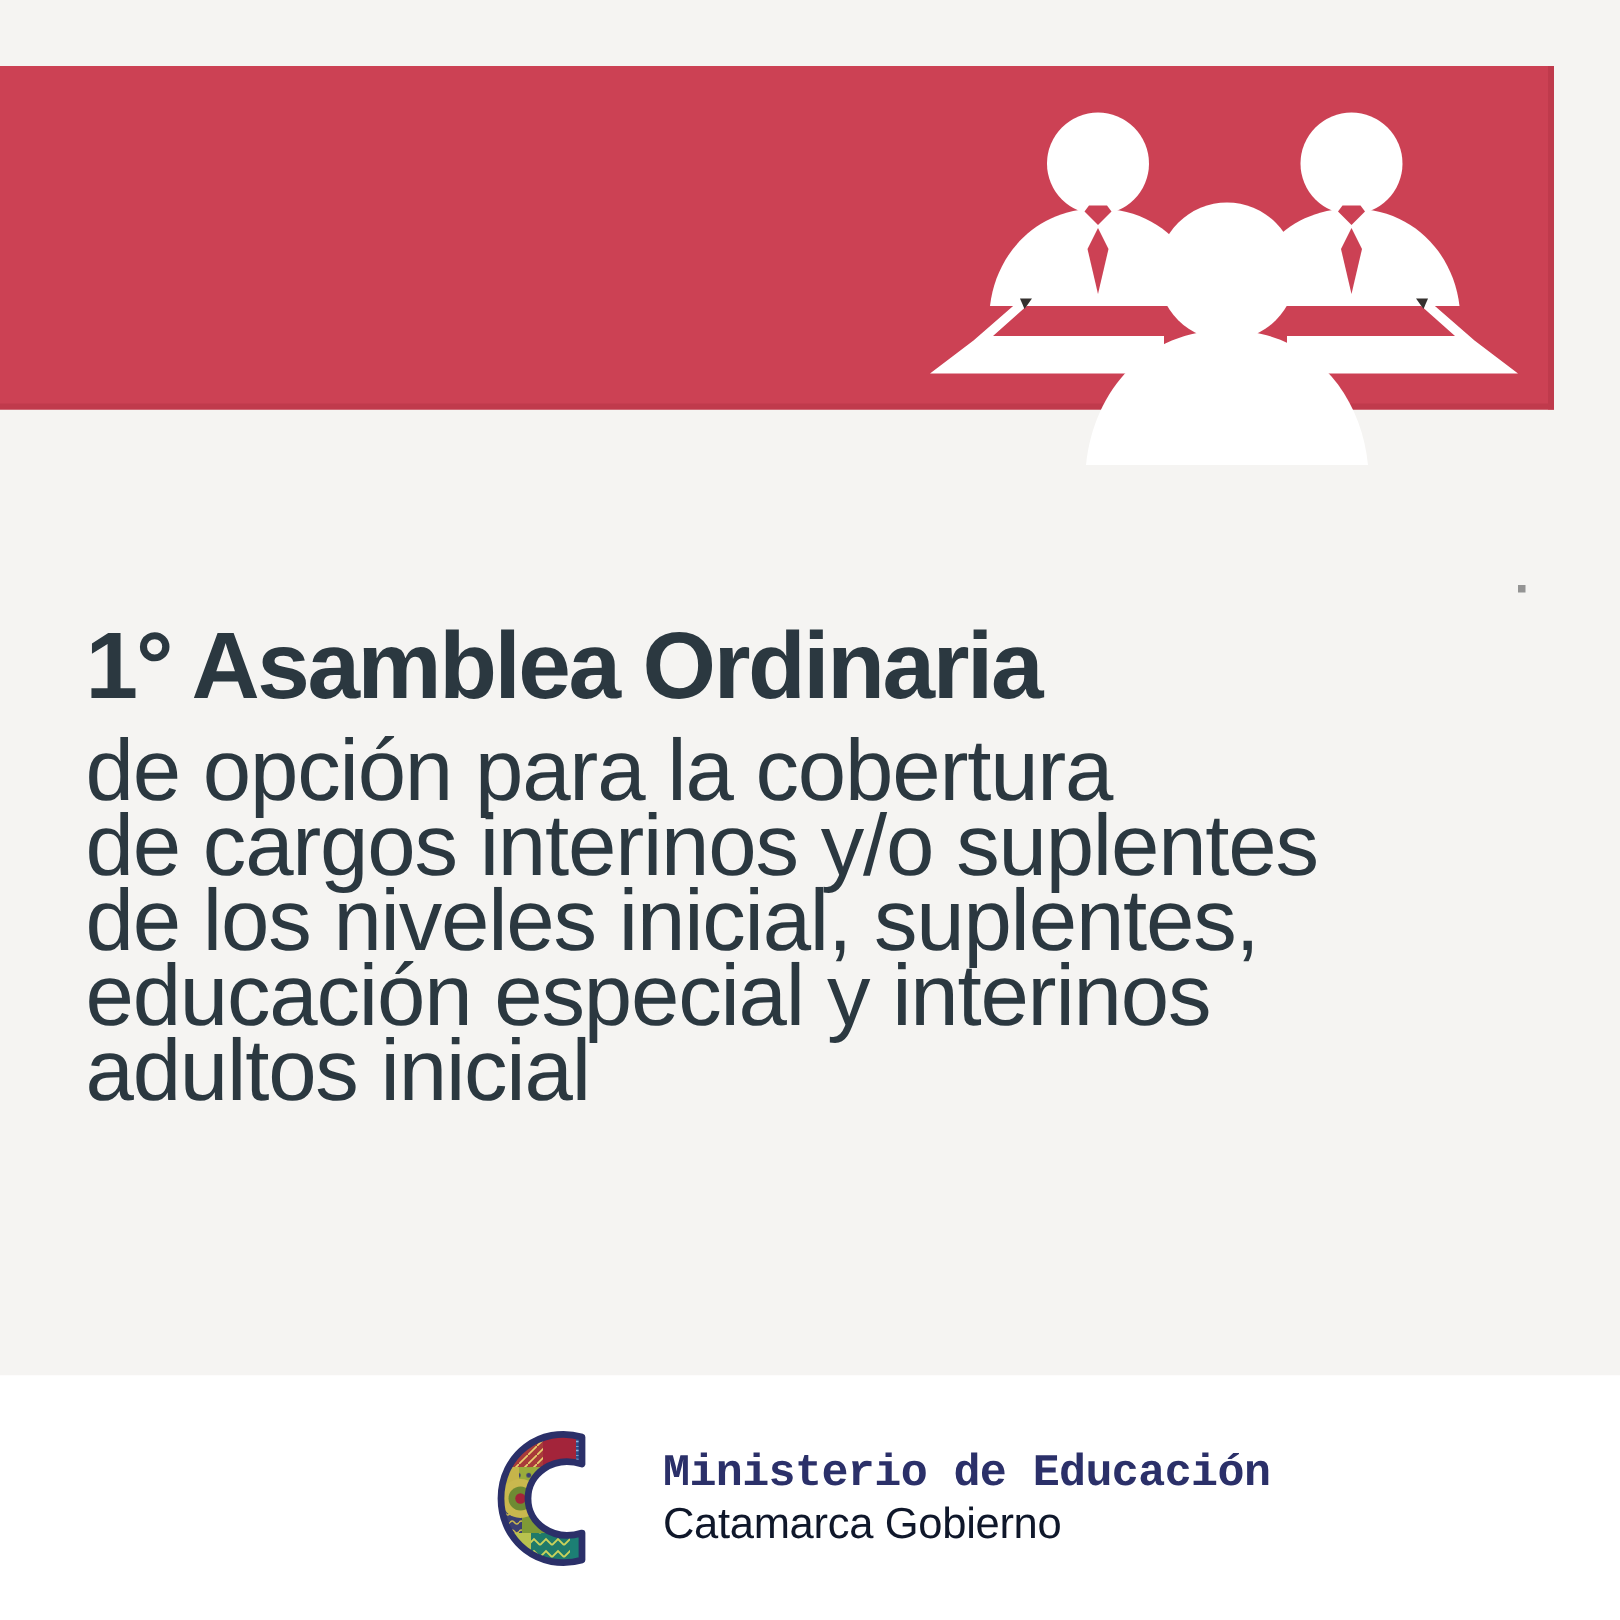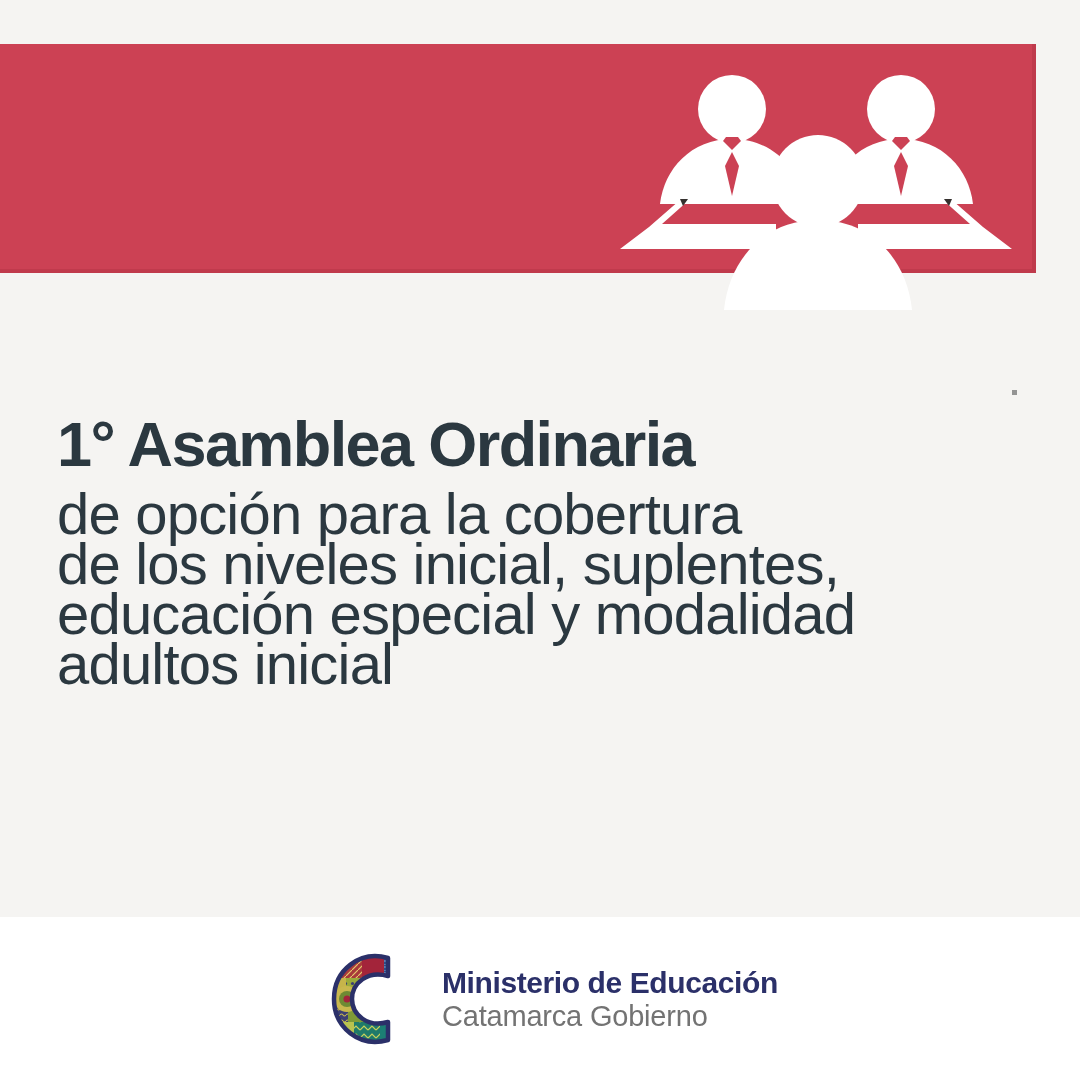--- a/index.html
+++ b/index.html
@@ -146,26 +146,27 @@
     justify-content: center;
     line-height: 1;
   }
   .logo-line1 {
     font-size: 30px;
     font-weight: bold;
     letter-spacing: -0.4px;
     color: #2b3069;
     margin: 0 0 4px 0;
     white-space: nowrap;
+    font-family: Liberation Mono, monospace;
   }
   .logo-line2 {
     font-size: 29px;
     font-weight: normal;
     letter-spacing: -0.2px;
-    color: #737373;
+    color: #0f172a;
     margin: 0;
     white-space: nowrap;
   }
 </style>
 </head>
 <body>
 
 <div id="poster">
 
   <div class="bg-offwhite"></div>
@@ -217,22 +218,23 @@
       </g>
     </svg>
   </div>
 
   <div class="speck"></div>
 
   <div class="text-block">
     <h1 class="headline">1° Asamblea Ordinaria</h1>
     <div class="subline-wrap">
       <p class="subline">de opción para la cobertura</p>
+      <p class="subline">de cargos interinos y/o suplentes</p>
       <p class="subline">de los niveles inicial, suplentes,</p>
-      <p class="subline">educación especial y modalidad</p>
+      <p class="subline">educación especial y interinos</p>
       <p class="subline">adultos inicial</p>
     </div>
   </div>
 
   <div class="footer-logo">
 
     <div class="logo-mark">
       <svg viewBox="0 0 94 94" xmlns="http://www.w3.org/2000/svg">
         <defs>
           <clipPath id="cClip">

